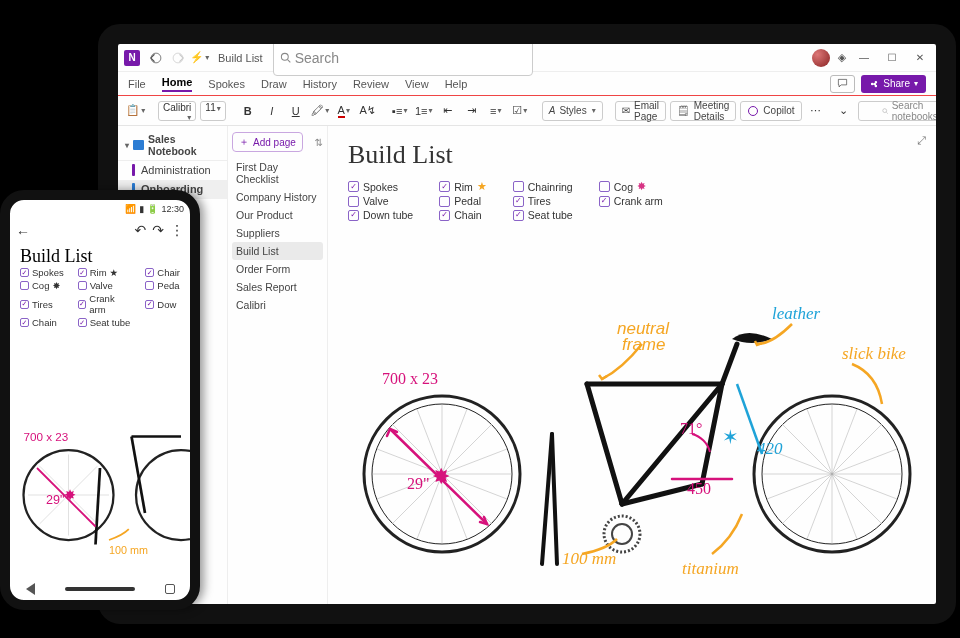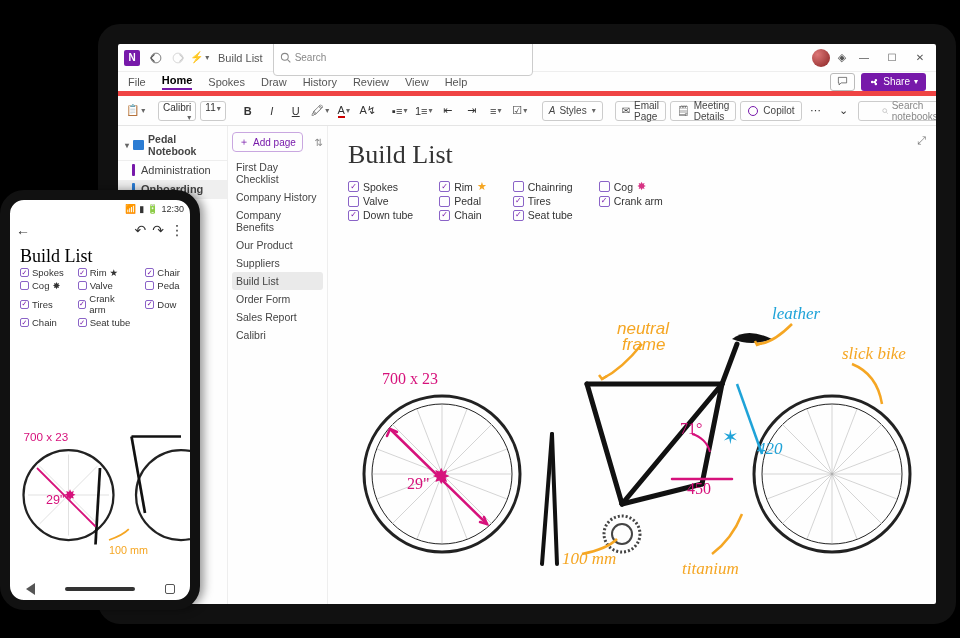--- a/index.html
+++ b/index.html
@@ -22,34 +22,34 @@
     width: 16px; height: 16px; background: #7719aa; color: #fff; font-weight: 700;
     font-size: 10px; display: flex; align-items: center; justify-content: center;
     border-radius: 2px; margin-right: 8px;
   }
   .titlebar .nav svg { width: 12px; height: 12px; }
   .titlebar .nav { display: flex; gap: 6px; margin-right: 10px; }
   .titlebar .btn-icon { width: 16px; height: 16px; display: flex; align-items: center; justify-content: center; cursor: pointer; }
   .titlebar .doc-title { font-size: 11px; color: #555; margin-right: 10px; }
   .titlebar .search {
     flex: 0 0 260px; height: 36px; border: 1px solid #ccc; border-radius: 4px;
-    display: flex; align-items: center; padding: 0 6px; margin: 0 auto; color: #888; font-size: 10px;
+    display: flex; align-items: center; padding: 0 6px; margin: 0 auto; color: #888; font-size: 14px;
     background: #fff;
   }
   .titlebar .spacer { flex: 1; }
   .titlebar .avatar {
     width: 18px; height: 18px; border-radius: 50%;
     background: radial-gradient(circle at 30% 30%, #d77, #822); margin: 0 4px;
   }
   .titlebar .win  { width: 28px; height: 100%; display: flex; align-items: center; justify-content: center; cursor: pointer; color:#555; font-size:10px; }
 
   
   .menubar {
     height: 24px; display: flex; align-items: center; font-size: 11px;
-    gap: 16px; padding: 0 10px; border-bottom: 5px solid #ef4444; color: #555;
+    gap: 16px; padding: 0 10px; border-bottom: 1px solid #ef4444; color: #555;
   }
   .menubar .item { cursor: pointer; }
   .menubar .item.active { color: #000; font-weight: 600; border-bottom: 2px solid #7719aa; padding-bottom: 2px; }
   .menubar .right { margin-left: auto; display: flex; align-items: center; gap: 6px; }
   .share-btn {
     background: #7719aa; color: #fff; font-size: 10px; height: 18px;
     border-radius: 3px; display: flex; align-items: center; padding: 0 8px; gap: 4px;
   }
   .meet-btn, .copilot-btn {
     height: 18px; border: 1px solid #bbb; border-radius: 3px; display: flex;
@@ -306,21 +306,21 @@
       <span class="chev" style="margin-left:auto">▾</span>
     </div>
   </div>
 
   <div class="main">
 
     <div class="sidebar-nb">
       <div class="nb-head">
         <span class="chev">▾</span>
         <div class="nb-icon"></div>
-        <span>Pedal Notebook</span>
+        <span>Sales Notebook</span>
       </div>
       <div id="sections">
           <div class="section">
             <div class="tab" style="background:#7719aa"></div>
             <span>Administration</span>
           </div>
           <div class="section active">
             <div class="tab" style="background:#2b7cd3"></div>
             <span>Onboarding</span>
           </div>
@@ -328,21 +328,20 @@
     </div>
 
     <div class="sidebar-pages">
       <div class="toprow">
         <div class="addpg">＋ <span>Add page</span></div>
         <div class="sort">⇅</div>
       </div>
       <div id="pages">
           <div class="page">First Day Checklist</div>
           <div class="page">Company History</div>
-          <div class="page">Company Benefits</div>
           <div class="page">Our Product</div>
           <div class="page">Suppliers</div>
           <div class="page active">Build List</div>
           <div class="page">Order Form</div>
           <div class="page">Sales Report</div>
           <div class="page">Calibri</div>
         </div>
     </div>
 
     <div class="canvas">

